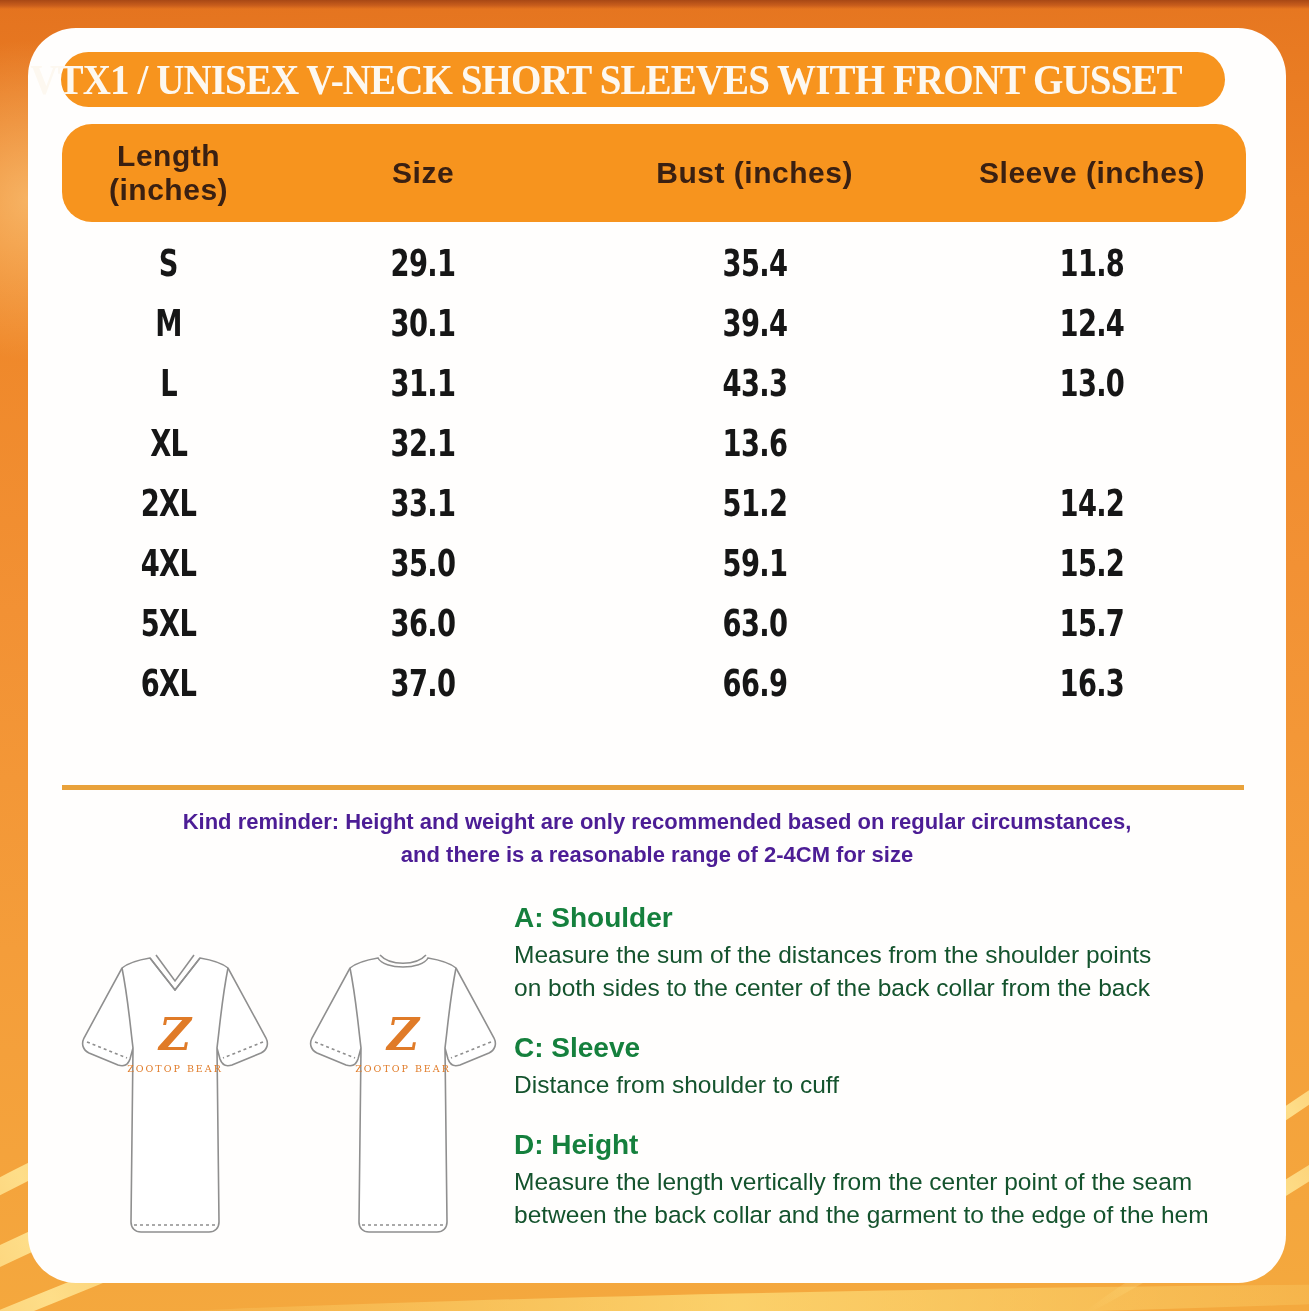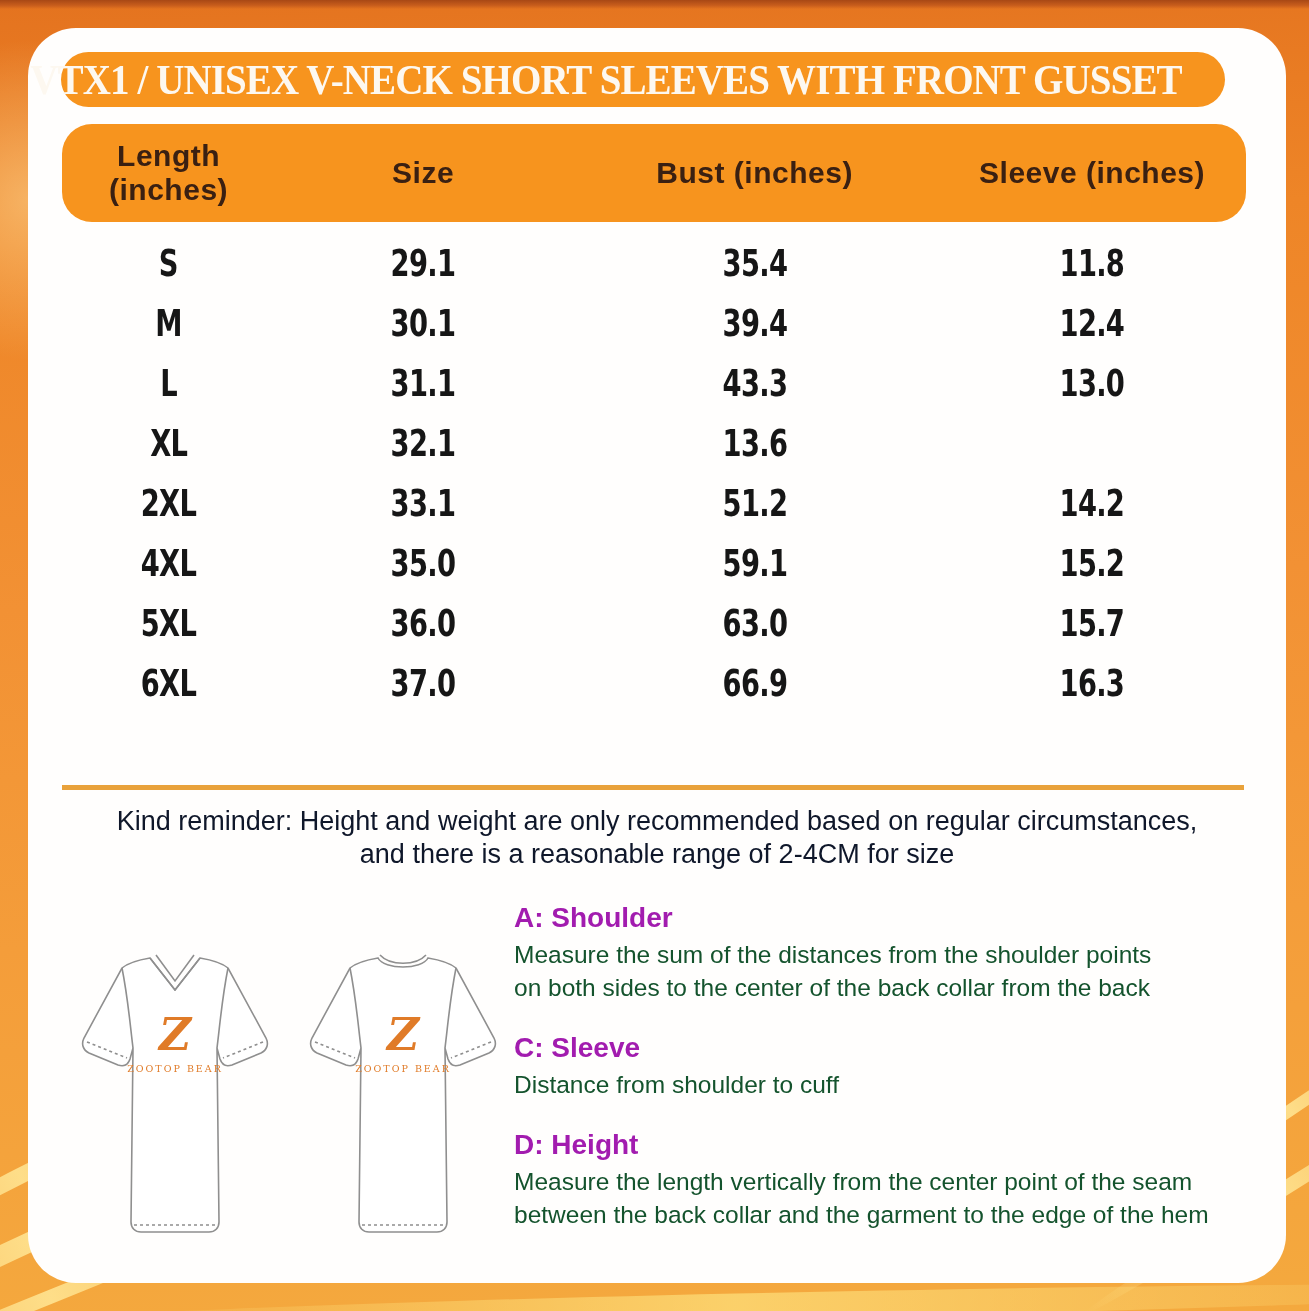--- a/index.html
+++ b/index.html
@@ -44,29 +44,29 @@
   .tbody { position:absolute; left:34px; top:205px; width:1184px; }
   .row { display:grid; grid-template-columns:18% 25% 31% 26%; height:60px; align-items:center; }
   .row .cell { text-align:center; }
   .row .cell span { display:inline-block; font-family:"DejaVu Sans", sans-serif; font-weight:bold;
     font-size:38px; color:#161616; transform:scaleX(.72); letter-spacing:-1px; white-space:nowrap; }
 
   .divider { position:absolute; left:34px; top:757px; width:1182px; height:5px; background:#e9a23b; }
 
   
   .reminder { position:absolute; left:0; top:777px; width:100%; text-align:center;
-    font-weight:normal; font-size:27px; line-height:33px; color:#0f172a; }
+    font-weight:bold; font-size:22px; line-height:33px; color:#4c1d95; }
 
   
   .bottom { position:absolute; left:0; top:872px; width:100%; display:flex; }
   .shirts { width:486px; flex:none; padding:50px 0 0 44px; }
   .measures { width:700px; padding-top:2px; }
   .m-block { margin-bottom:18px; }
   .m-block.gap { margin-top:28px; }
-  .m-head { font-weight:bold; font-size:28px; color:#a21caf; margin-bottom:4px; }
+  .m-head { font-weight:bold; font-size:28px; color:#15803d; margin-bottom:4px; }
   .m-body { font-size:24.5px; line-height:33px; color:#14532d; white-space:pre-line; }
 </style>
 </head>
 <body>
 
 <div class="bg">
   <div class="bg-topstrip"></div>
   <div class="glow-left"></div>
   <div class="stripe s1"></div>
   <div class="stripe s2"></div>

